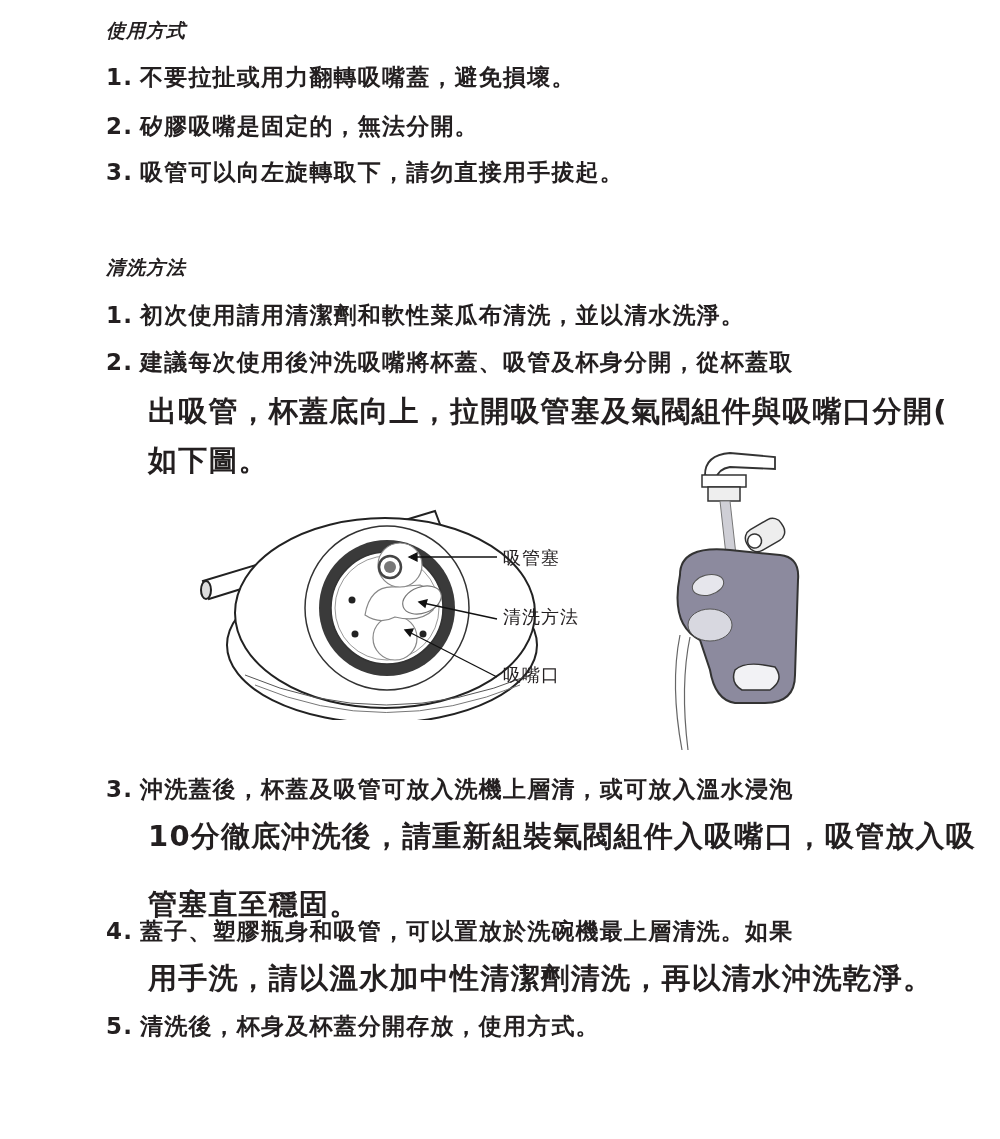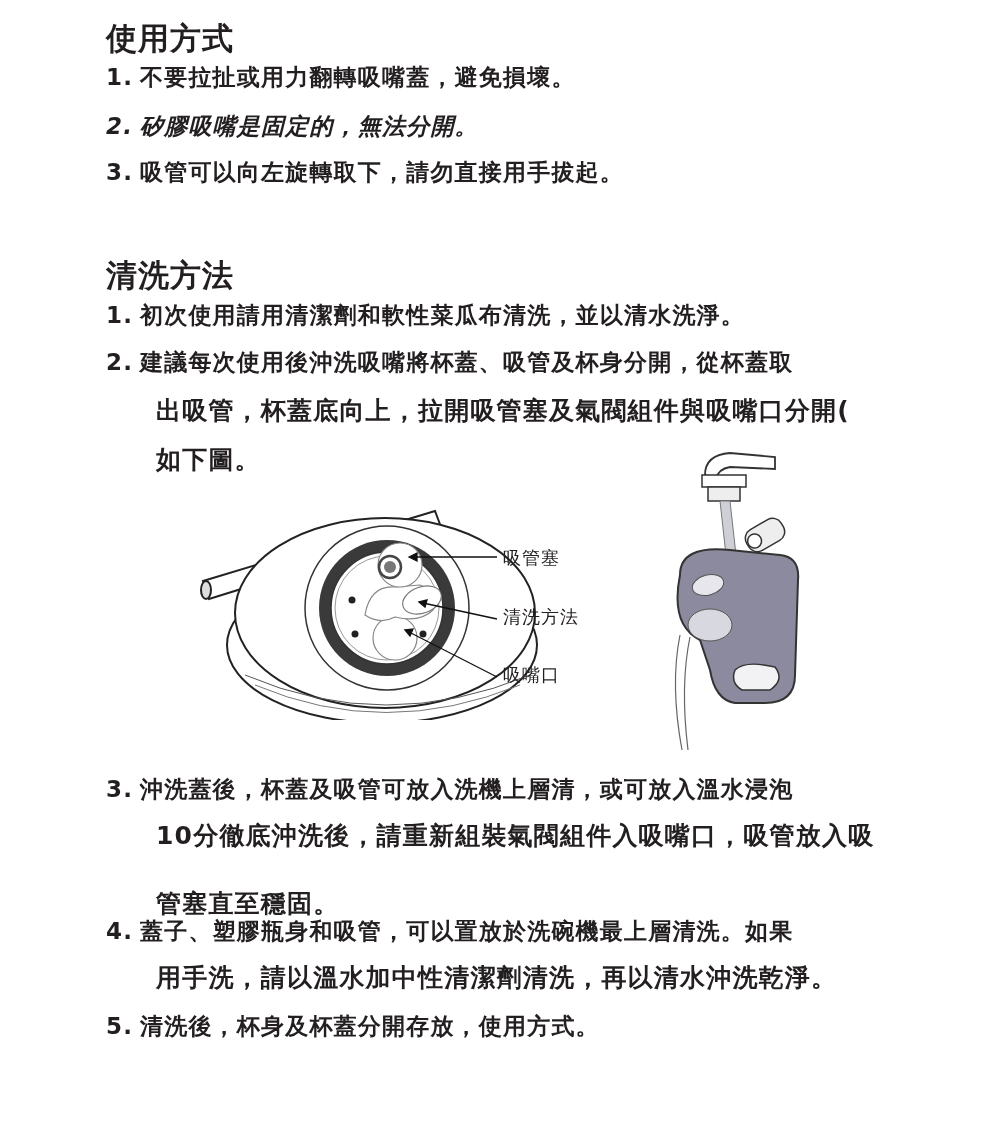--- a/index.html
+++ b/index.html
@@ -3,49 +3,50 @@
 <meta charset="utf-8">
 <style>
   html, body { margin: 0; padding: 0; background: #ffffff; }
   body {
     width: 1000px; height: 1139px; position: relative; overflow: hidden;
     font-family: "DejaVu Sans", "Liberation Sans", sans-serif;
     color: #231f20;
   }
   .heading {
     position: absolute; left: 106px;
-    font-size: 31px; font-weight: bold; letter-spacing: 1px;
+    font-size: 19px; font-weight: bold; letter-spacing: 1px;
     white-space: nowrap;
+    font-style: italic;
   }
   .item {
     position: absolute; left: 106px;
     font-size: 23px; font-weight: bold; letter-spacing: 1.2px;
     white-space: nowrap; line-height: 26px;
   }
   .item .num { display: inline-block; width: 34px; }
   .cont {
-    position: absolute; left: 156px;
-    font-size: 25px; font-weight: bold; letter-spacing: 1.2px;
+    position: absolute; left: 148px;
+    font-size: 29px; font-weight: bold; letter-spacing: 1.2px;
     white-space: nowrap; line-height: 26px;
   }
   .figure { position: absolute; }
   .callout-label {
     position: absolute; font-size: 18px; font-weight: normal;
     letter-spacing: 1px; color: #231f20; white-space: nowrap;
   }
 </style>
 </head>
 <body>
 
 <div class="heading" style="top:18px;">使用方式</div>
 
 <div class="item" style="top:64px;">
   <span class="num">1.</span><span>不要拉扯或用力翻轉吸嘴蓋，避免損壞。</span>
 </div>
-<div class="item" style="top:113px;font-style:italic;">
+<div class="item" style="top:113px;">
   <span class="num">2.</span><span>矽膠吸嘴是固定的，無法分開。</span>
 </div>
 <div class="item" style="top:159px;">
   <span class="num">3.</span><span>吸管可以向左旋轉取下，請勿直接用手拔起。</span>
 </div>
 
 <div class="heading" style="top:255px;">清洗方法</div>
 
 <div class="item" style="top:302px;">
   <span class="num">1.</span><span>初次使用請用清潔劑和軟性菜瓜布清洗，並以清水洗淨。</span>

